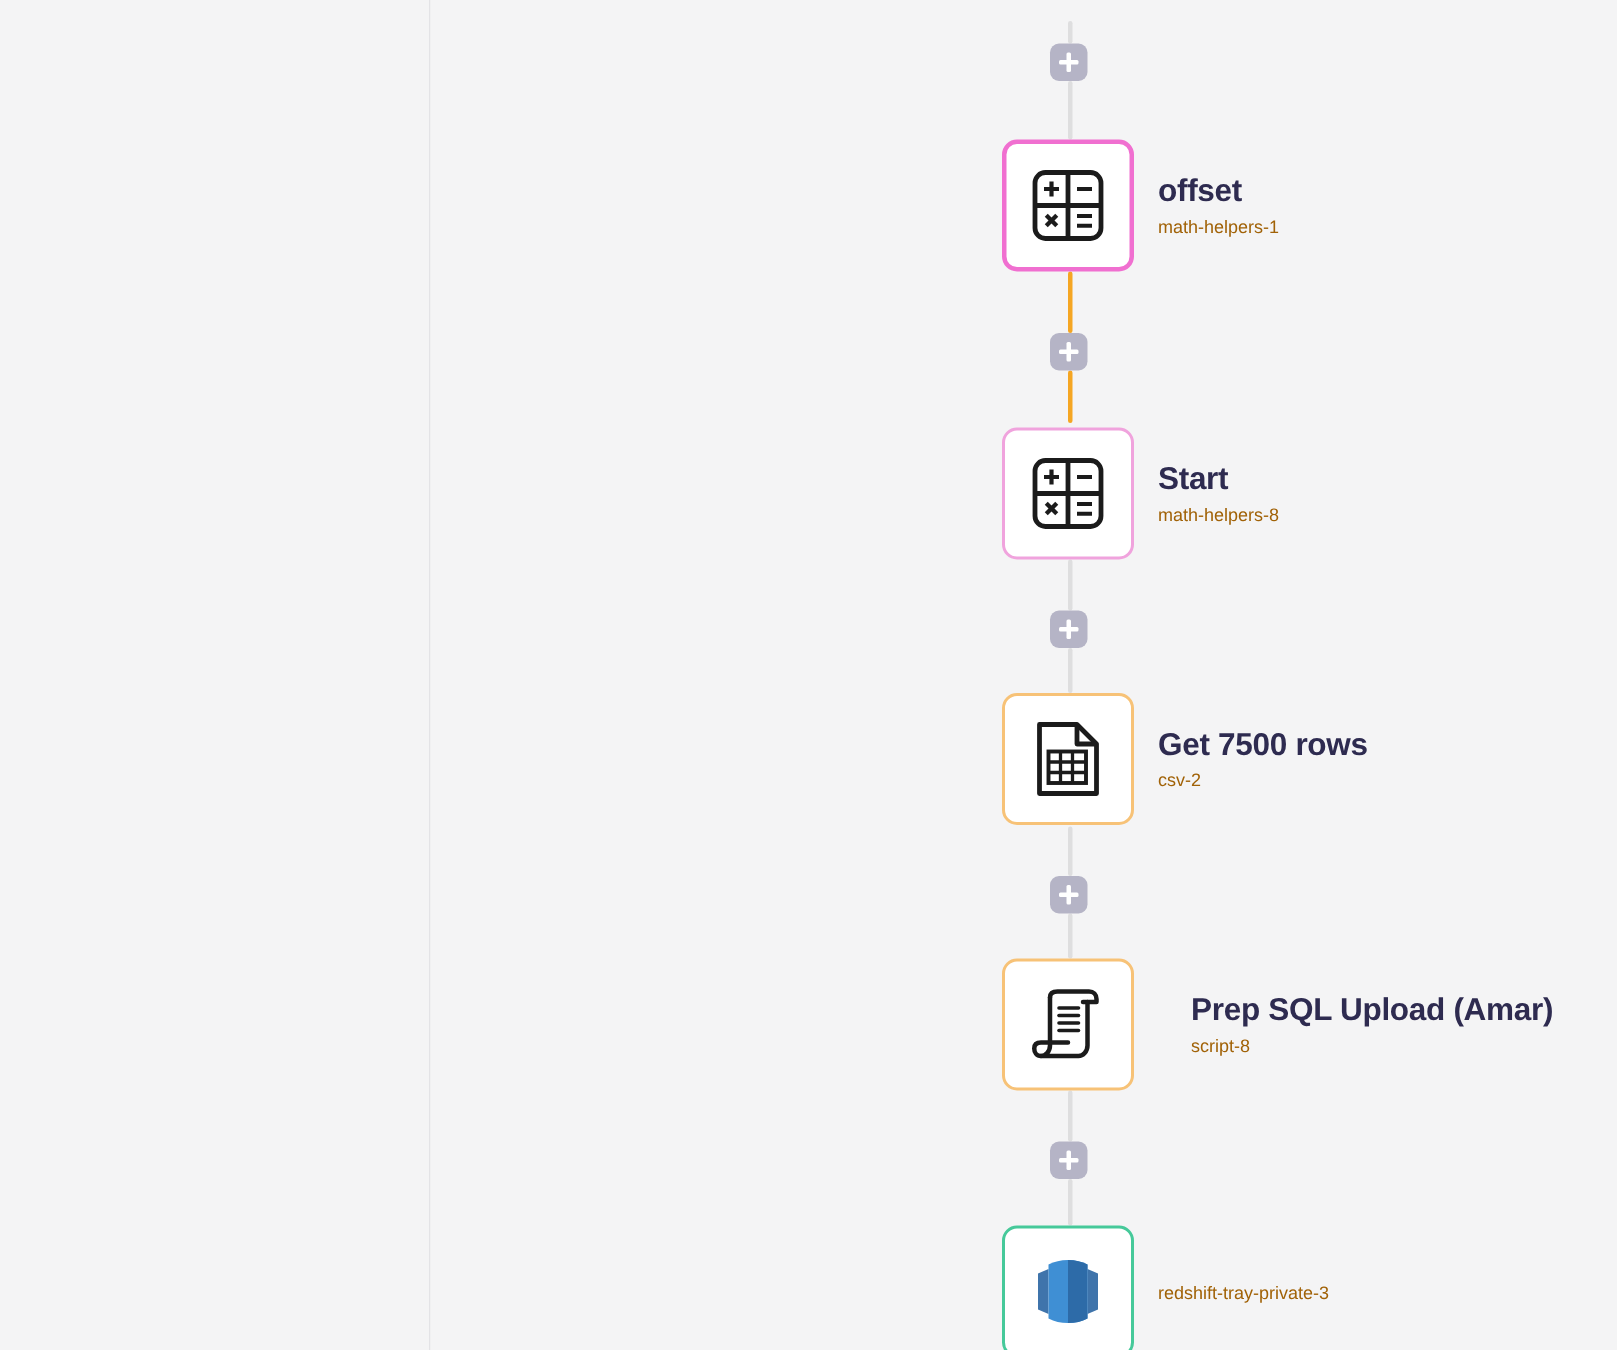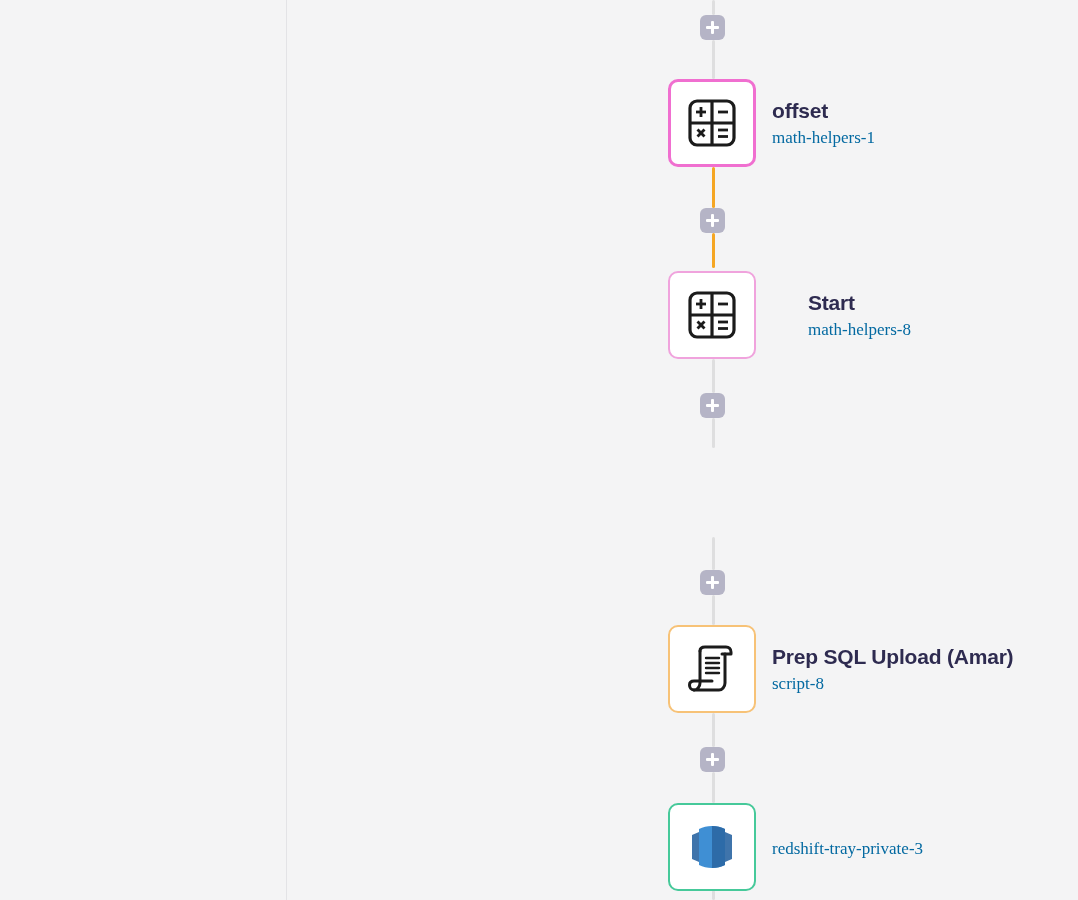--- a/index.html
+++ b/index.html
@@ -36,21 +36,21 @@
     left: 287px; top: 0;
     width: 791px;
     height: 900px;
     background: #f4f4f5;
     overflow: hidden;
   }
 
   
   .flow {
     position: absolute;
-    left: 0; top: 0;
+    left: 0; top: 14px;
     width: 791px;
     height: 688px;
   }
 
   
   .edge {
     position: absolute;
     width: 3px;
     left: 425px;                 
     border-radius: 2px;
@@ -117,25 +117,24 @@
     white-space: nowrap;
   }
   .node-title {
     font-size: 21px;
     font-weight: bold;
     color: #2e2b50;
     letter-spacing: -0.2px;
     line-height: 1.25;
   }
   .node-sub {
-    font-size: 17px;
-    color: #0369a1;
+    font-size: 12px;
+    color: #a16207;
     margin-top: 3px;
     line-height: 1.25;
-    font-family: Liberation Serif, serif;
   }
 
   .icon-svg { display: block; }
 </style>
 </head>
 <body>
 
 <div class="left-panel"></div>
 <div class="panel-divider"></div>
 
@@ -185,41 +184,58 @@
       <line x1="17.5" y1="31.5" x2="10.5" y2="38.5" stroke="#1b1b1b" stroke-width="2.8"></line>
       <line x1="31" y1="32" x2="41" y2="32" stroke="#1b1b1b" stroke-width="2.8"></line>
       <line x1="31" y1="38.5" x2="41" y2="38.5" stroke="#1b1b1b" stroke-width="2.8"></line>
     </svg>
         </div>
         <div class="node-text">
           <div class="node-title">offset</div>
           <div class="node-sub">math-helpers-1</div>
         </div>
       </div>
-      <div class="node" style="top: 271px; gap: 36px;">
+      <div class="node" style="top: 271px;">
         <div class="node-box b-pink-soft">
           <svg class="icon-svg" width="50" height="50" viewBox="0 0 50 50">
       <rect x="3" y="3" width="44" height="44" rx="7" fill="none" stroke="#1b1b1b" stroke-width="3.2"></rect>
       <line x1="25" y1="3" x2="25" y2="47" stroke="#1b1b1b" stroke-width="3.2"></line>
       <line x1="3" y1="25" x2="47" y2="25" stroke="#1b1b1b" stroke-width="3.2"></line>
       <line x1="9" y1="14" x2="19" y2="14" stroke="#1b1b1b" stroke-width="2.8"></line>
       <line x1="14" y1="9" x2="14" y2="19" stroke="#1b1b1b" stroke-width="2.8"></line>
       <line x1="31" y1="14" x2="41" y2="14" stroke="#1b1b1b" stroke-width="2.8"></line>
       <line x1="10.5" y1="31.5" x2="17.5" y2="38.5" stroke="#1b1b1b" stroke-width="2.8"></line>
       <line x1="17.5" y1="31.5" x2="10.5" y2="38.5" stroke="#1b1b1b" stroke-width="2.8"></line>
       <line x1="31" y1="32" x2="41" y2="32" stroke="#1b1b1b" stroke-width="2.8"></line>
       <line x1="31" y1="38.5" x2="41" y2="38.5" stroke="#1b1b1b" stroke-width="2.8"></line>
     </svg>
         </div>
         <div class="node-text">
           <div class="node-title">Start</div>
           <div class="node-sub">math-helpers-8</div>
         </div>
       </div>
-      <div class="node" style="top: 625px;">
+      <div class="node" style="top: 448px;">
+        <div class="node-box b-amber">
+          <svg class="icon-svg" width="50" height="52" viewBox="0 0 50 52">
+      <path d="M6 3 H31 L44 16 V49 H6 Z" fill="#fff" stroke="#1b1b1b" stroke-width="3.2" stroke-linejoin="round"></path>
+      <path d="M31 3 V16 H44" fill="none" stroke="#1b1b1b" stroke-width="3.2" stroke-linejoin="round"></path>
+      <rect x="12" y="21" width="25" height="21" fill="none" stroke="#1b1b1b" stroke-width="2.6"></rect>
+      <line x1="12" y1="28" x2="37" y2="28" stroke="#1b1b1b" stroke-width="2.2"></line>
+      <line x1="12" y1="35" x2="37" y2="35" stroke="#1b1b1b" stroke-width="2.2"></line>
+      <line x1="20" y1="21" x2="20" y2="42" stroke="#1b1b1b" stroke-width="2.2"></line>
+      <line x1="28" y1="21" x2="28" y2="42" stroke="#1b1b1b" stroke-width="2.2"></line>
+    </svg>
+        </div>
+        <div class="node-text">
+          <div class="node-title">Get 7500 rows</div>
+          <div class="node-sub">csv-2</div>
+        </div>
+      </div>
+      <div class="node" style="top: 625px; gap: 22px;">
         <div class="node-box b-amber">
           <svg class="icon-svg" width="52" height="52" viewBox="0 0 52 52">
       <path d="M14 8 C14 5 16 4 19 4 H40 C43 4 45 6 45 9 V11 H36" fill="none" stroke="#1b1b1b" stroke-width="3" stroke-linecap="round" stroke-linejoin="round"></path>
       <path d="M14 8 V40 C14 44 11 47 8 47 H33 C36 47 39 44 39 40 V11" fill="none" stroke="#1b1b1b" stroke-width="3" stroke-linecap="round" stroke-linejoin="round"></path>
       <path d="M8 47 C5 47 3.5 44.5 3.5 42 C3.5 39.5 5 38 8 38 H26" fill="none" stroke="#1b1b1b" stroke-width="3" stroke-linecap="round" stroke-linejoin="round"></path>
       <line x1="20" y1="15" x2="33" y2="15" stroke="#1b1b1b" stroke-width="2.4" stroke-linecap="round"></line>
       <line x1="20" y1="20" x2="33" y2="20" stroke="#1b1b1b" stroke-width="2.4" stroke-linecap="round"></line>
       <line x1="20" y1="25" x2="33" y2="25" stroke="#1b1b1b" stroke-width="2.4" stroke-linecap="round"></line>
       <line x1="20" y1="30" x2="33" y2="30" stroke="#1b1b1b" stroke-width="2.4" stroke-linecap="round"></line>
     </svg>

